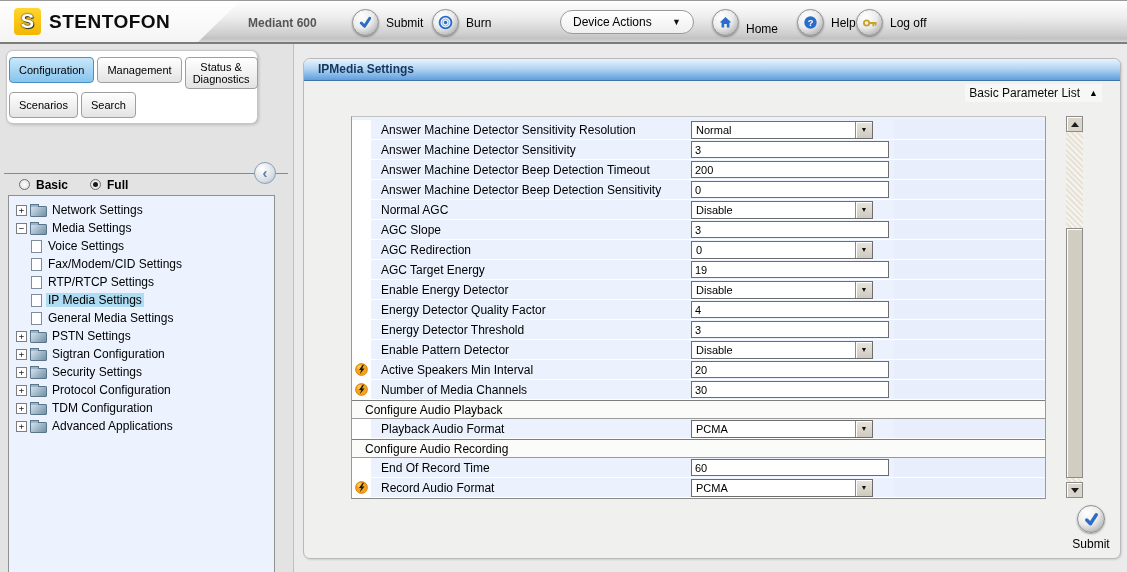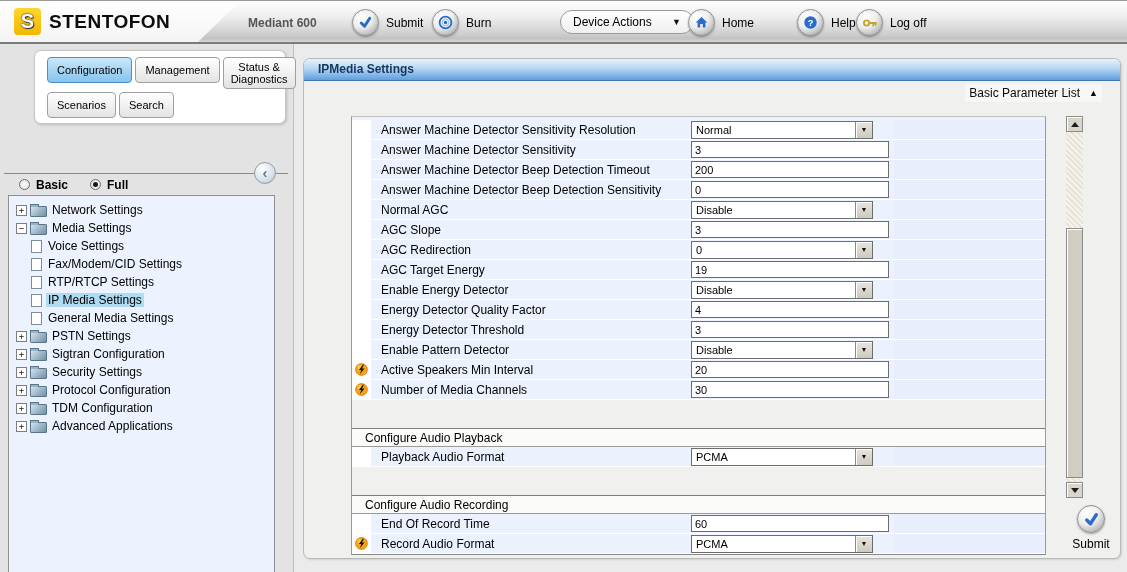--- a/index.html
+++ b/index.html
@@ -29,21 +29,21 @@
     display:flex;align-items:center;justify-content:center;}
   .pill{position:absolute;left:560px;top:9px;width:134px;height:24px;box-sizing:border-box;
     background:linear-gradient(#ffffff,#efefef);border:1px solid #9a9a9a;border-radius:12px;
     display:flex;align-items:center;justify-content:space-between;padding:0 12px;font-size:12px;cursor:pointer;}
   .pill .caret{font-size:9px;color:#111;}
   
   .sidebar{position:absolute;left:0;top:44px;width:294px;height:528px;background:#e3e3e3;
     border-right:1px solid #c0c0c0;box-sizing:border-box;}
   .tab-panel{position:absolute;left:6px;top:6px;width:252px;background:#fff;
     border:1px solid #c6c6c6;border-radius:7px;box-shadow:1px 1px 3px rgba(0,0,0,.18);
-    padding:6px 4px 5px 12px;box-sizing:border-box;margin-left:28px;}
+    padding:6px 4px 5px 2px;box-sizing:border-box;}
   .tab-row{display:flex;gap:3px;margin-bottom:3px;align-items:flex-start;}
   .tab-row:last-child{margin-bottom:0;}
   .tab{background:linear-gradient(#ffffff,#e3e3e3);border:1px solid #9f9f9f;border-radius:4px;
     font-size:11px;padding:6px 9px;text-align:center;cursor:pointer;white-space:nowrap;}
   .tab.selected{background:linear-gradient(#c9e7fa,#86c4ee);border-color:#4a90c4;}
   .tab.two-line{white-space:normal;text-align:center;padding:3px 7px;line-height:12px;width:76px;}
   .view-row{position:absolute;left:4px;top:129px;width:284px;height:22px;border-top:1px solid #8a8a8a;
     display:flex;align-items:center;padding-left:15px;box-sizing:border-box;
     font-size:12px;font-weight:bold;gap:22px;}
   .view-opt{display:flex;align-items:center;cursor:pointer;}
@@ -88,21 +88,21 @@
   .p-rest{flex:1;background:#e8eefb;}
   input.txt{width:198px;height:17px;box-sizing:border-box;border:1px solid #6d6d6d;background:#fff;
     font-family:"Liberation Sans",sans-serif;font-size:11px;padding:0 3px;}
   .fsel{width:182px;height:18px;box-sizing:border-box;border:1px solid #6d6d6d;background:#fff;
     display:flex;align-items:stretch;font-size:11px;cursor:pointer;}
   .fsel .val{flex:1;display:flex;align-items:center;padding-left:4px;white-space:nowrap;overflow:hidden;}
   .fsel .btn{width:16px;flex:none;background:linear-gradient(#e9e5dc,#cfcabf);border-left:1px solid #8a8a8a;
     display:flex;align-items:center;justify-content:center;font-size:7px;color:#111;
     box-shadow:inset 1px 1px 0 #fff;}
   .section-row{height:19px;background:#fbfbfa;border-top:1px solid #7e7e7e;border-bottom:1px solid #9a9a9a;
-    display:flex;align-items:center;font-size:12px;padding-left:13px;box-sizing:border-box;margin-top:28px;}
+    display:flex;align-items:center;font-size:12px;padding-left:13px;box-sizing:border-box;}
   
   .vscroll{position:absolute;left:762px;top:57px;width:17px;height:382px;}
   .vs-btn{position:absolute;left:0;width:17px;height:16px;box-sizing:border-box;cursor:pointer;
     background:#d9d5cb;border:1px solid #8c8c8c;box-shadow:inset 1px 1px 0 #fff;
     display:flex;align-items:center;justify-content:center;}
   .vs-up{top:0;}.vs-down{bottom:0;}
   .tri-up{width:0;height:0;border-left:4px solid transparent;border-right:4px solid transparent;border-bottom:5px solid #1c1c1c;}
   .tri-dn{width:0;height:0;border-left:4px solid transparent;border-right:4px solid transparent;border-top:5px solid #1c1c1c;}
   .vs-track{position:absolute;left:0;top:16px;width:17px;height:350px;cursor:pointer;
     background-image:repeating-linear-gradient(45deg,#f6f3ed 0 2px,#e7e3da 2px 4px);}
@@ -141,21 +141,21 @@
         </svg>
     </span>
     <span>Burn</span>
   </div>
 
   <div class="pill">
     <span>Device Actions</span>
     <span class="caret">▼</span>
   </div>
 
-  <div class="tb-item" style="left:688px;">
+  <div class="tb-item" style="left:712px;align-items:flex-end;">
     <span class="sphere">
       <svg width="15" height="15" viewBox="0 0 16 16">
           <path d="M8 2 L14.2 8 H12.2 V13.2 H9.4 V9.6 H6.6 V13.2 H3.8 V8 H1.8 Z" fill="#2c6cc8"></path>
         </svg>
     </span>
     <span>Home</span>
   </div>
 
   <div class="tb-item" style="left:797px;">
     <span class="sphere">

